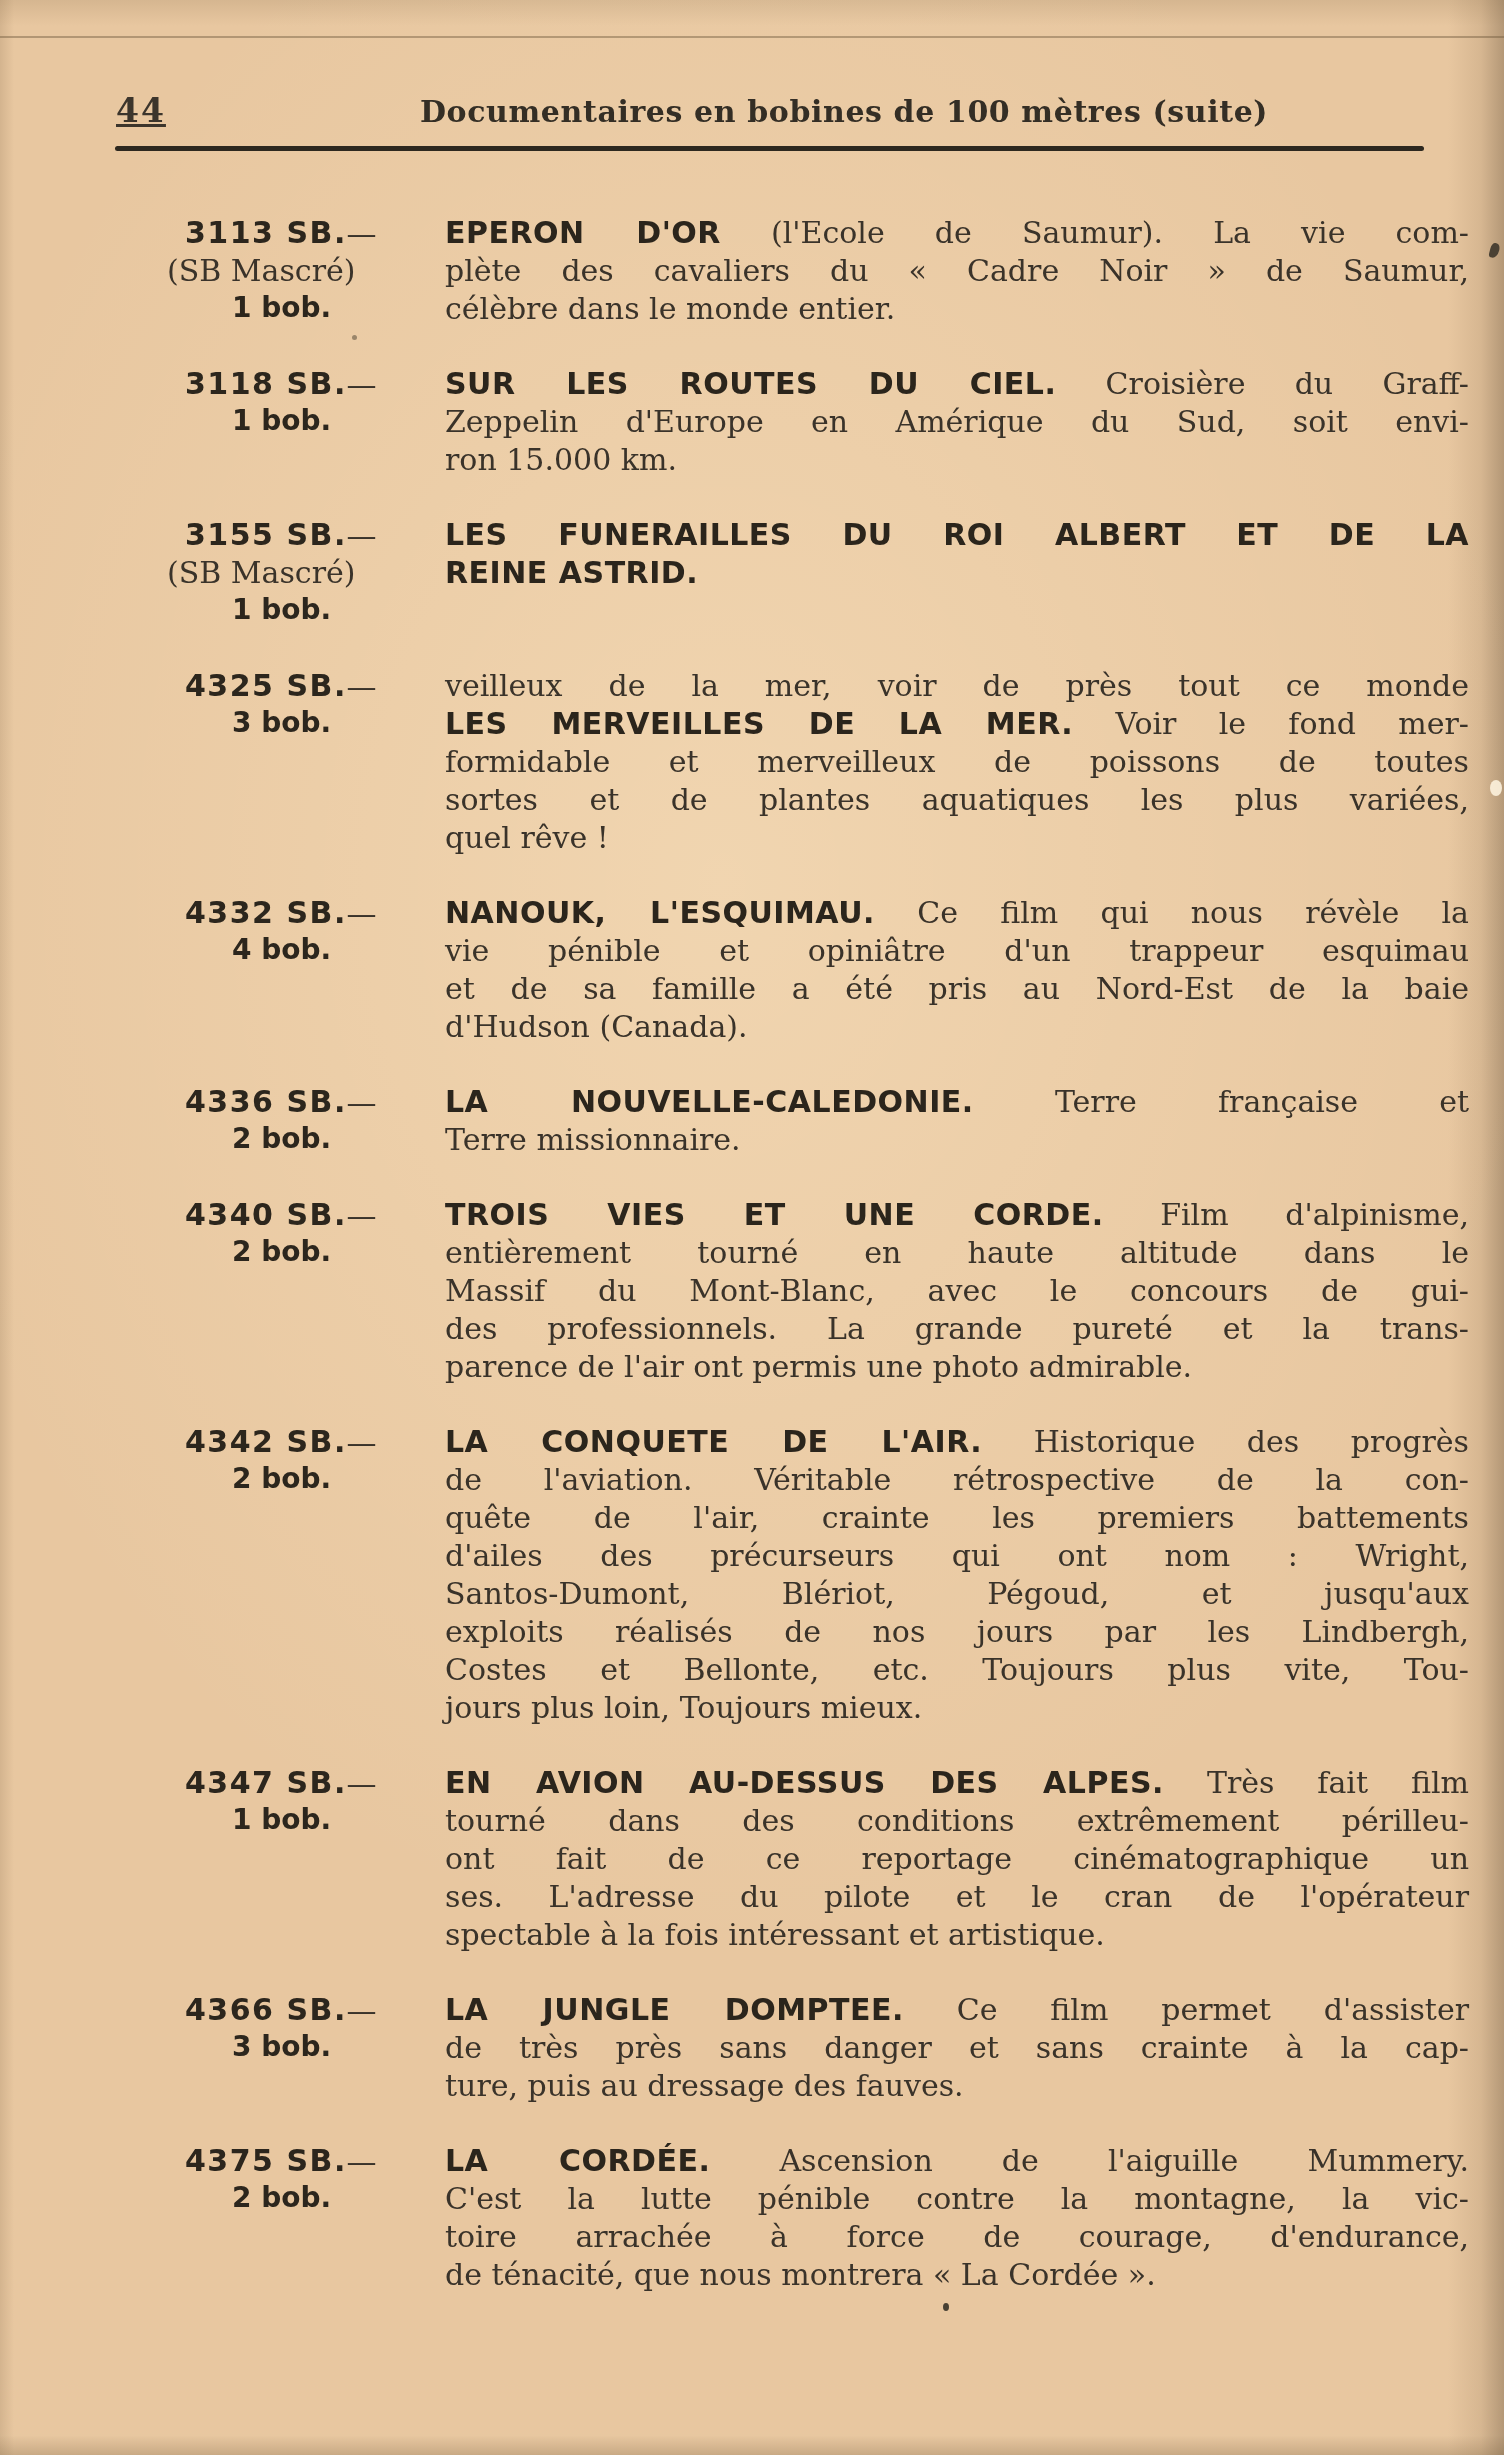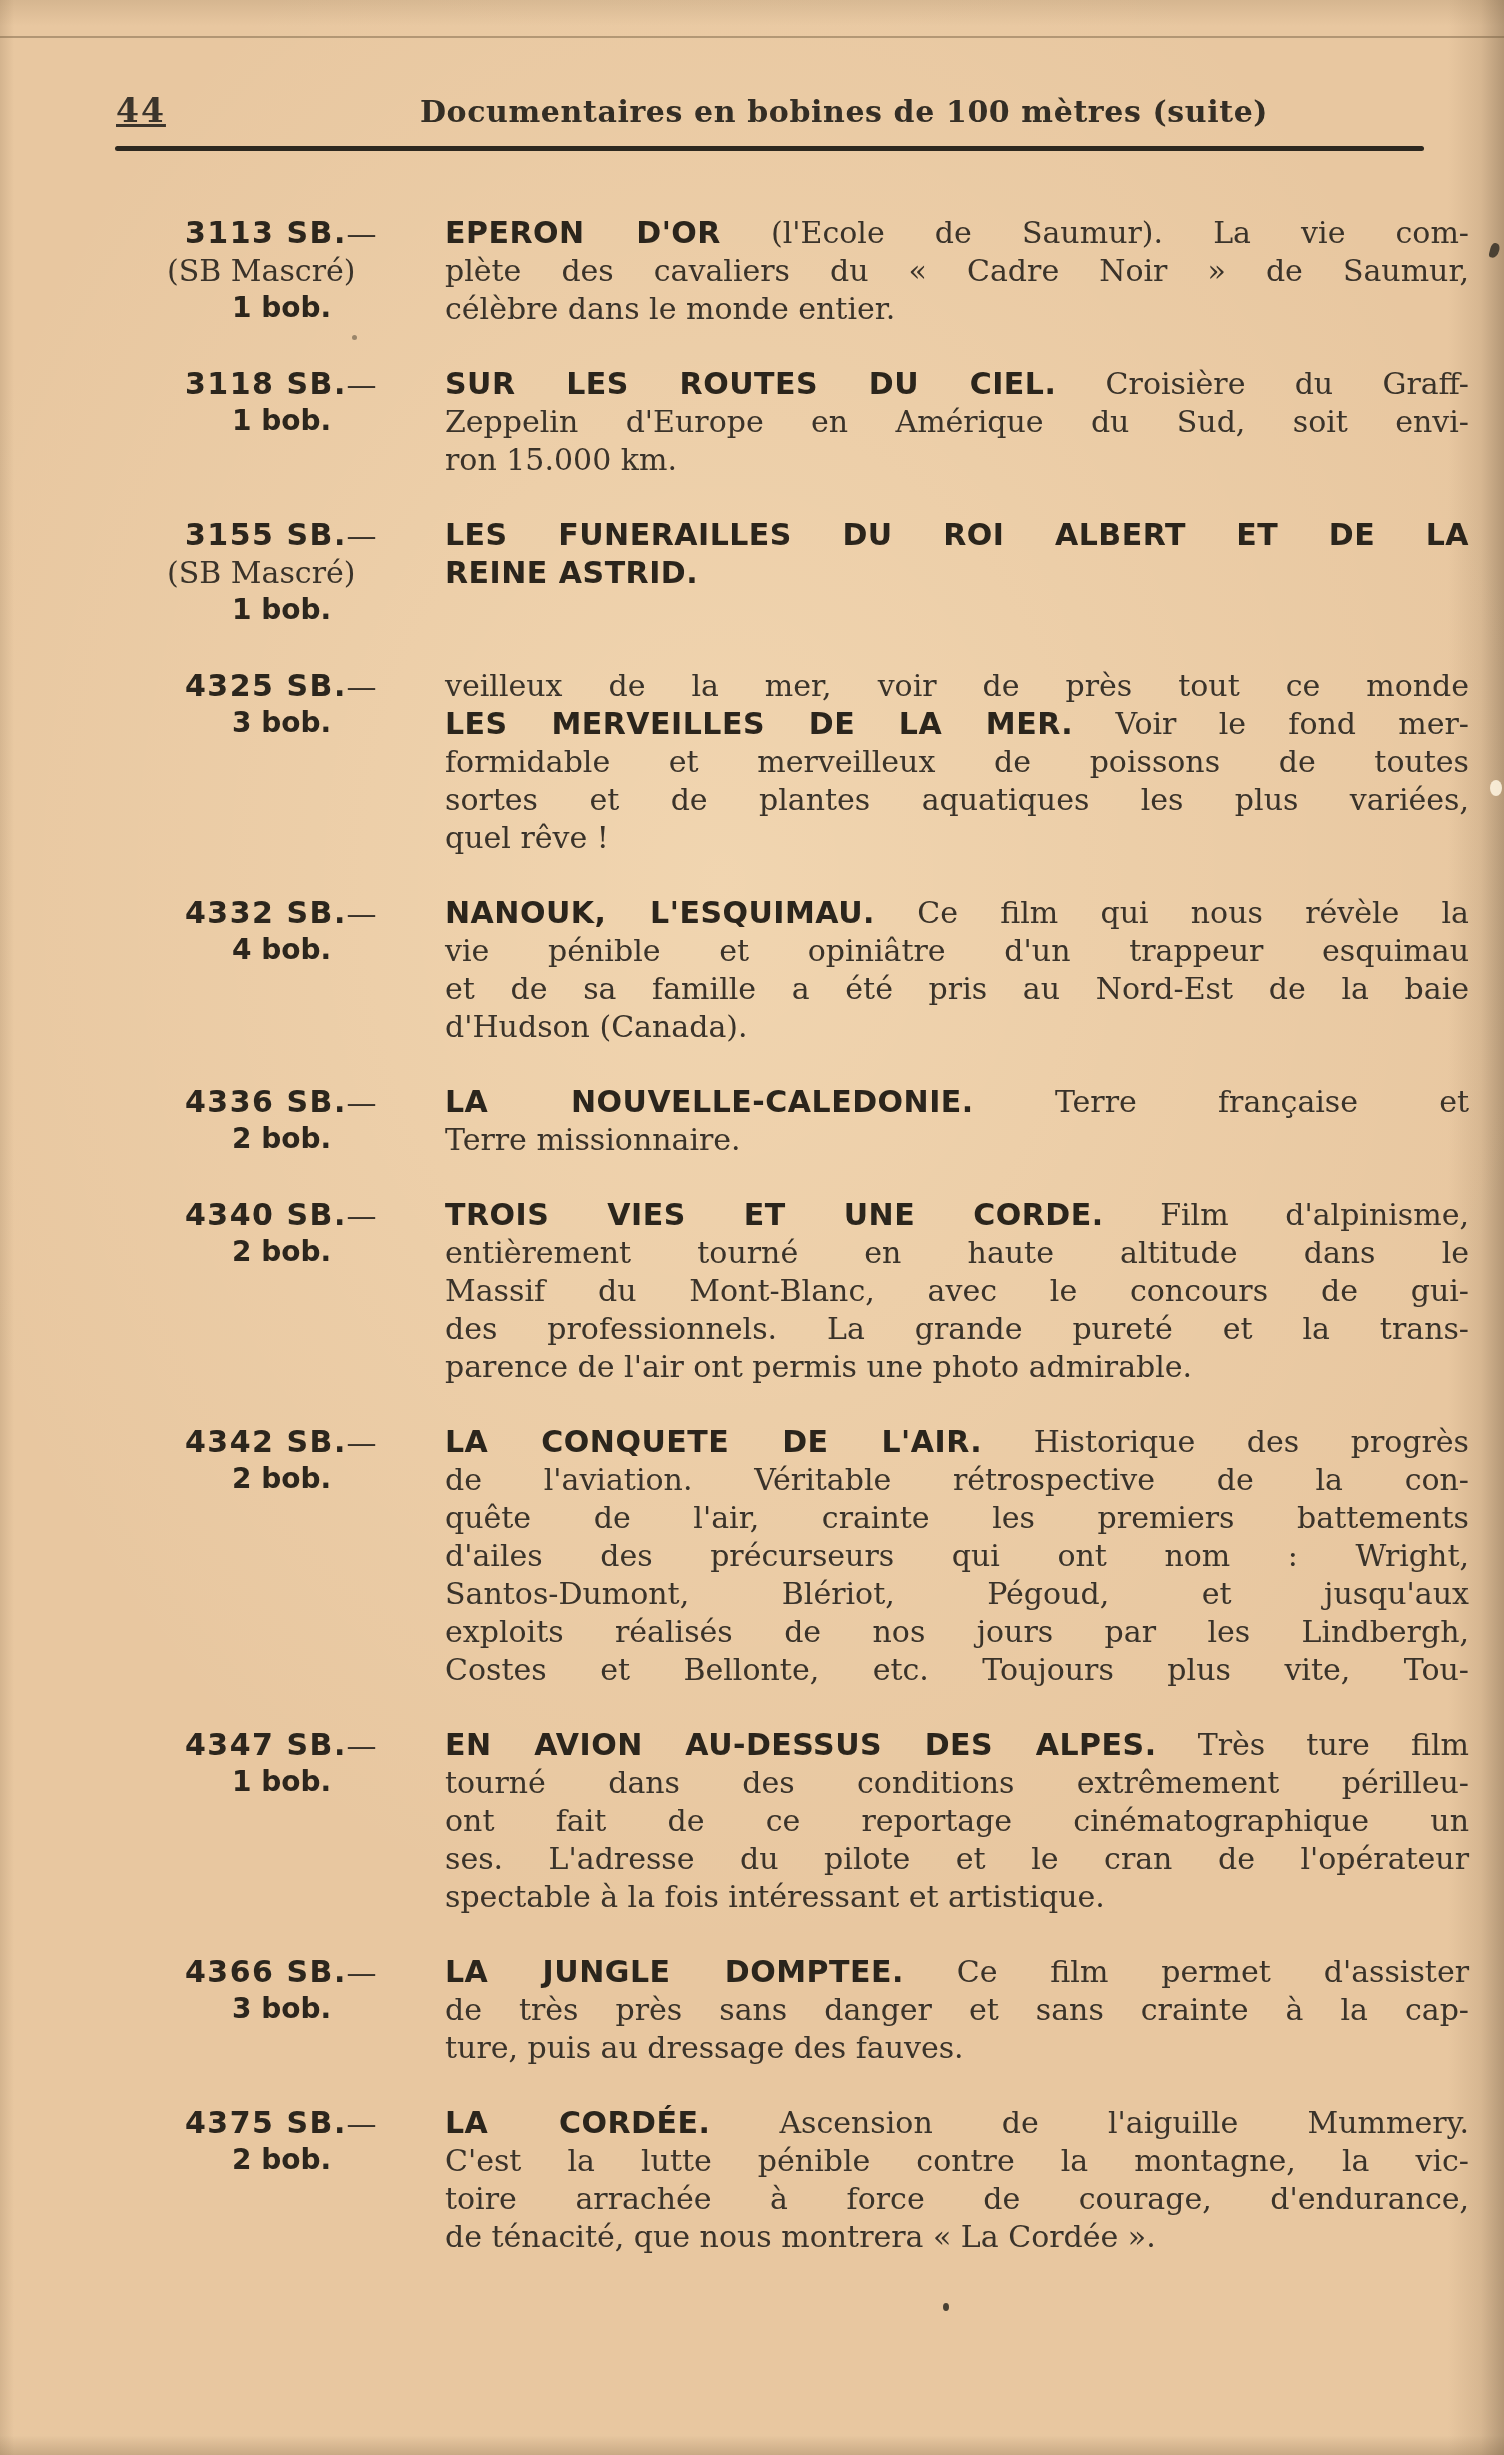--- a/index.html
+++ b/index.html
@@ -149,30 +149,31 @@
           <div class="dash">—</div>
         </div>
         <div class="textcol">
           <div class="tl j"><span class="ttl">LA CONQUETE DE L'AIR.</span><span class="bodytext"> Historique des progrès</span></div>
           <div class="tl j"><span class="bodytext">de l'aviation. Véritable rétrospective de la con-</span></div>
           <div class="tl j"><span class="bodytext">quête de l'air, crainte les premiers battements</span></div>
           <div class="tl j"><span class="bodytext">d'ailes des précurseurs qui ont nom : Wright,</span></div>
           <div class="tl j"><span class="bodytext">Santos-Dumont, Blériot, Pégoud, et jusqu'aux</span></div>
           <div class="tl j"><span class="bodytext">exploits réalisés de nos jours par les Lindbergh,</span></div>
           <div class="tl j"><span class="bodytext">Costes et Bellonte, etc. Toujours plus vite, Tou-</span></div>
+          <div class="tl last"><span class="bodytext">jours plus loin, Toujours mieux.</span></div>
         </div>
       </div>
       <div class="entry">
         <div class="leftcol">
           <div class="code line">4347 SB.</div>
           <div class="bob line">1 bob.</div>
           <div class="dash">—</div>
         </div>
         <div class="textcol">
-          <div class="tl j"><span class="ttl">EN AVION AU-DESSUS DES ALPES.</span><span class="bodytext"> Très ture film</span></div>
+          <div class="tl j"><span class="ttl">EN AVION AU-DESSUS DES ALPES.</span><span class="bodytext"> Très fait film</span></div>
           <div class="tl j"><span class="bodytext">tourné dans des conditions extrêmement périlleu-</span></div>
           <div class="tl j"><span class="bodytext">ont fait de ce reportage cinématographique un</span></div>
           <div class="tl j"><span class="bodytext">ses. L'adresse du pilote et le cran de l'opérateur</span></div>
           <div class="tl last"><span class="bodytext">spectable à la fois intéressant et artistique.</span></div>
         </div>
       </div>
       <div class="entry">
         <div class="leftcol">
           <div class="code line">4366 SB.</div>
           <div class="bob line">3 bob.</div>

